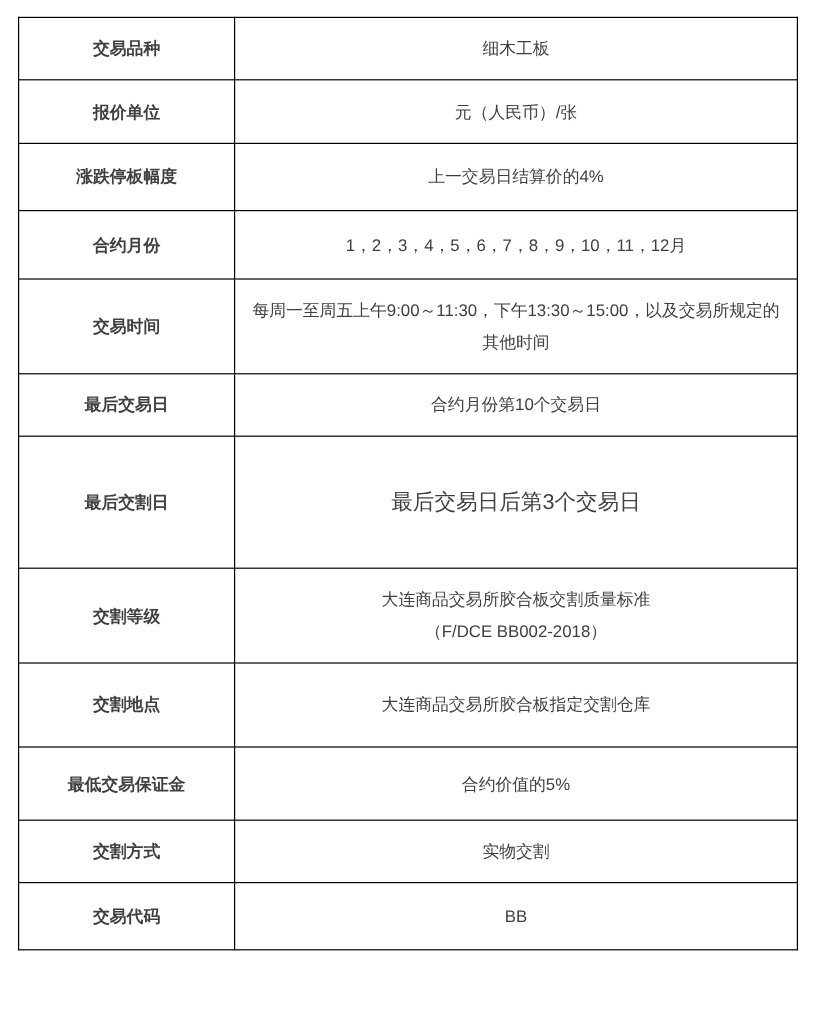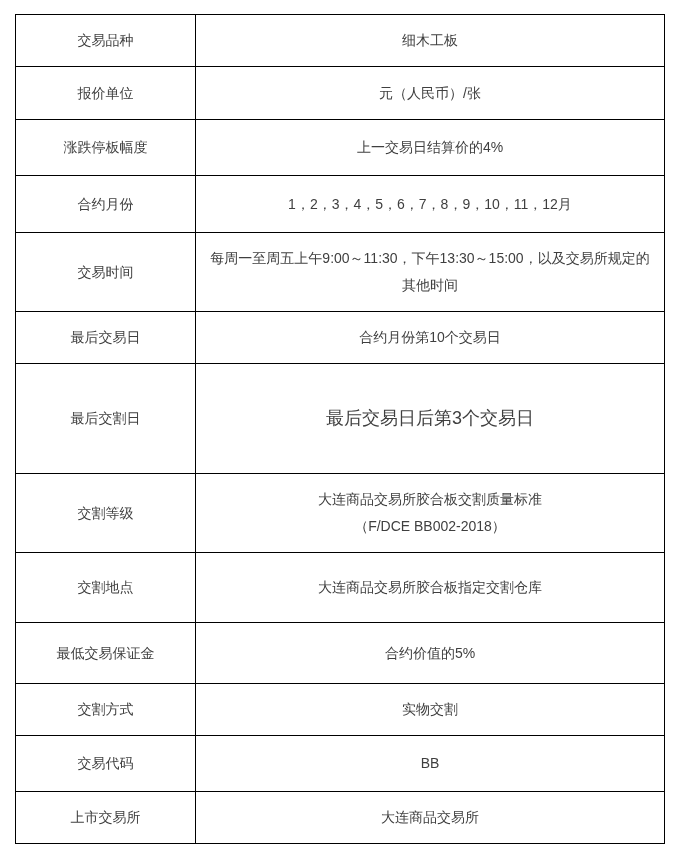--- a/index.html
+++ b/index.html
@@ -29,21 +29,21 @@
   }
   table.spec-table td {
     border: 1px solid var(--border-color);
     color: var(--text-color);
     font-size: 14px;
     text-align: center;
     vertical-align: middle;
     line-height: 27px;
     overflow: hidden;
   }
-  td.label-cell { width: 180px; }
+  td.label-cell { width: 180px; font-weight: bold; }
   td.value-cell {
     width: 469px;
     white-space: pre-line; 
     padding: 12px 2px;
   }
   
   tr:nth-child(1)  { height: 43px; }
   tr:nth-child(2)  { height: 53px; }
   tr:nth-child(3)  { height: 56px; }
   tr:nth-child(4)  { height: 57px; }
@@ -109,19 +109,15 @@
           <td class="value-cell">合约价值的5%</td>
         </tr>
         <tr>
           <td class="label-cell">交割方式</td>
           <td class="value-cell">实物交割</td>
         </tr>
         <tr>
           <td class="label-cell">交易代码</td>
           <td class="value-cell">BB</td>
         </tr>
-        <tr>
-          <td class="label-cell">上市交易所</td>
-          <td class="value-cell">大连商品交易所</td>
-        </tr>
       </tbody>
   </table>
 </div>
 
 </body></html>

